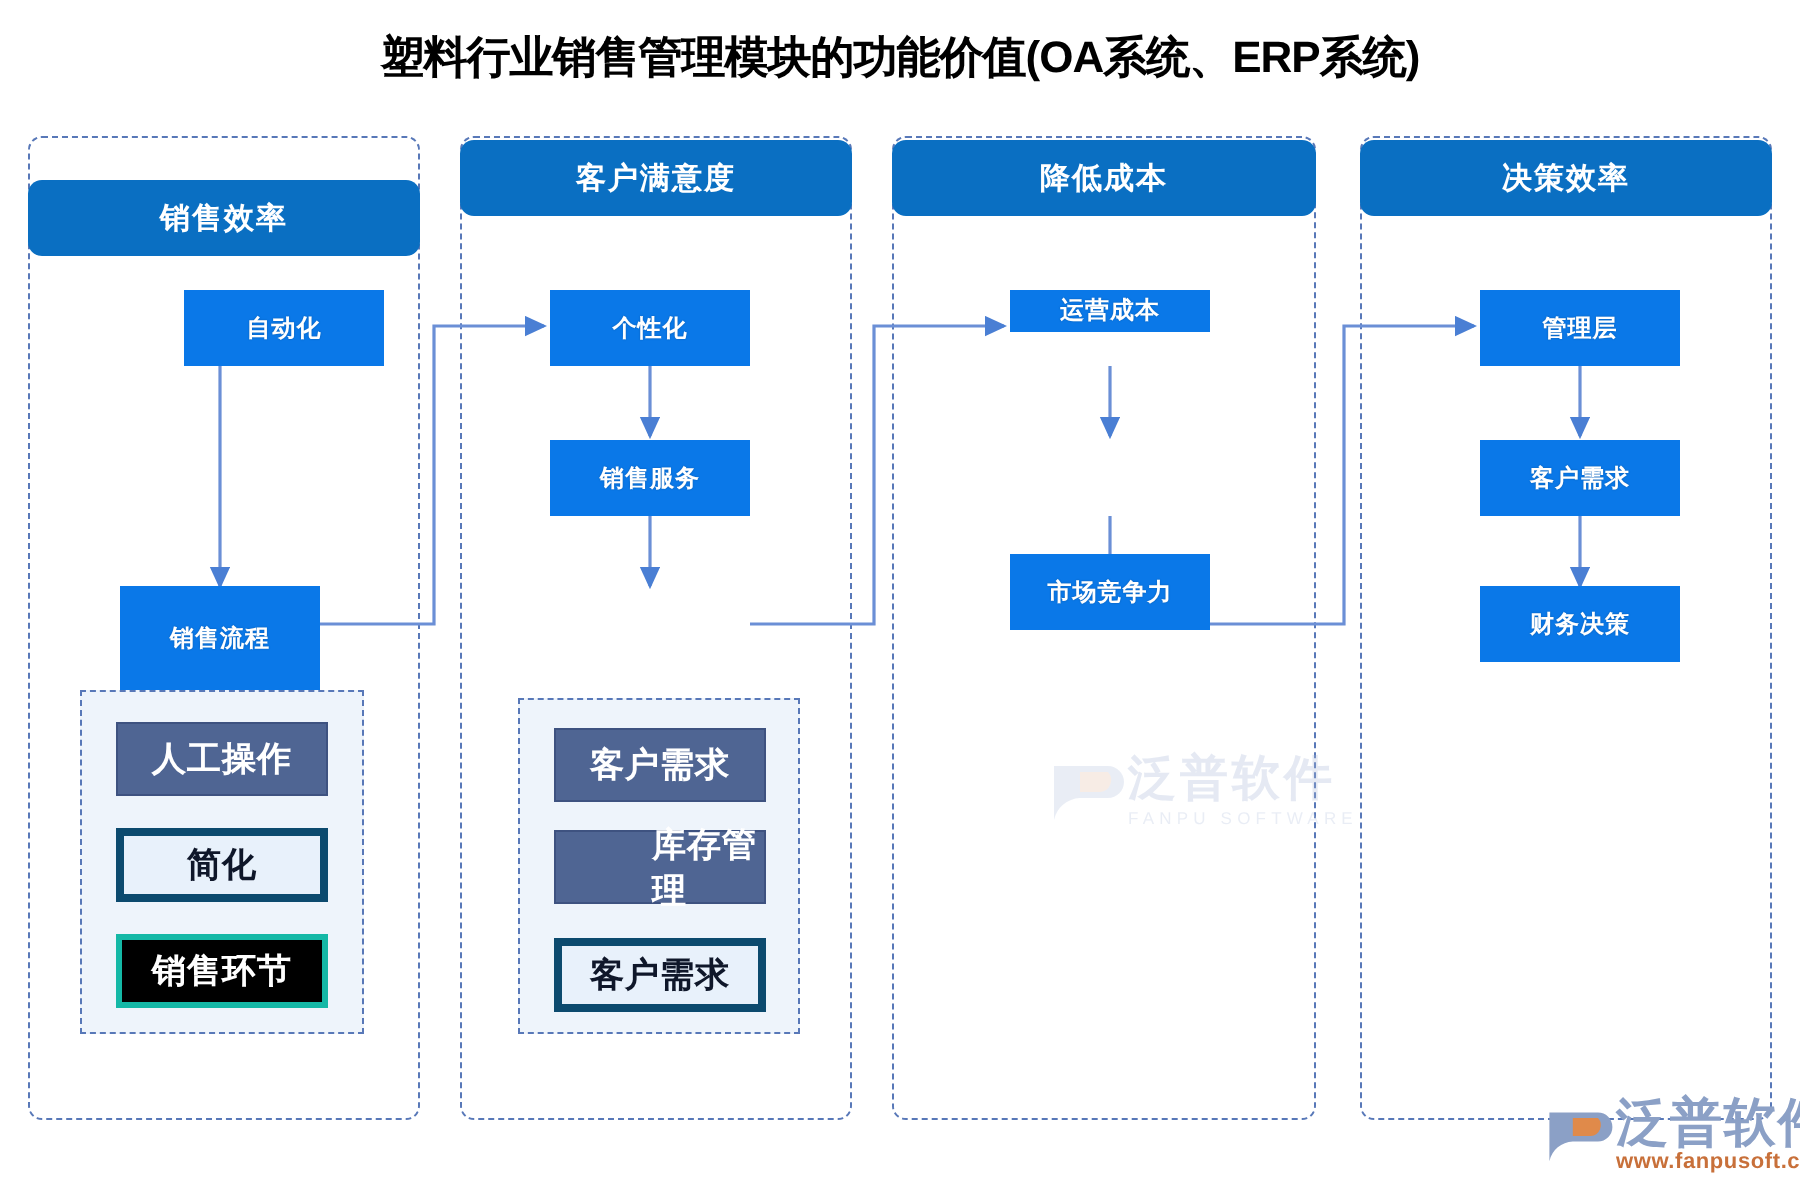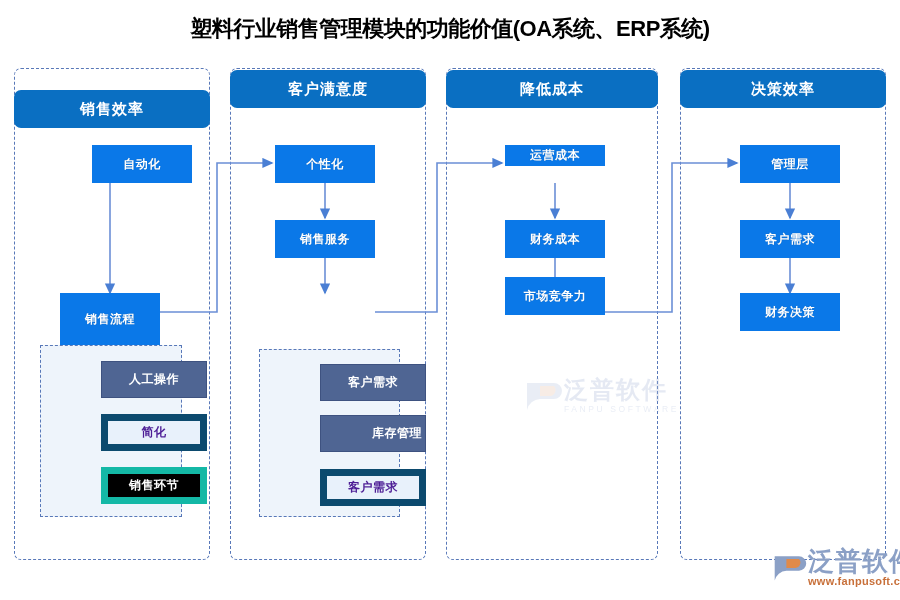--- a/index.html
+++ b/index.html
@@ -55,27 +55,26 @@
 
   
   .sub-panel {
     position: absolute;
     border: 1.5px dashed #5878b8;
     background: #eef4fb;
   }
   .chip {
     position: absolute;
     display: flex; align-items: center; justify-content: center;
-    font-size: 12px; font-weight: bold;
+    font-size: 17px; font-weight: bold;
     letter-spacing: 0.5px;
-    margin-left: 43px;
   }
   .chip.slate { background: #4f6593; color: #ffffff; border: 1px solid #3e5280; }
-  .chip.light { background: #e8f1fb; color: #4c1d95; border: 7px solid #0c4a6e; font-family: Liberation Mono, monospace; }
-  .chip.dark  { background: #000000; color: #ffffff; border: 7px solid #14b8a6; }
+  .chip.light { background: #e8f1fb; color: #0f172a; border: 4px solid #0c4a6e; font-family: Liberation Mono, monospace; }
+  .chip.dark  { background: #000000; color: #ffffff; border: 3px solid #14b8a6; }
 
   
   svg.links { position: absolute; left:0; top:0; width:900px; height:600px; pointer-events:none; }
 
   
   .watermark {
     position: absolute;
     display: flex; align-items: center;
     opacity: .30;
     pointer-events: none;
@@ -134,21 +133,20 @@
     </g>
   </svg>
 
   <div class="node" style="left:72px;  top:145px; width:100px; height:38px;margin-left:20px;">自动化</div>
   <div class="node" style="left:60px;  top:293px; width:100px; height:52px;">销售流程</div>
 
   <div class="node" style="left:275px; top:145px; width:100px; height:38px;">个性化</div>
   <div class="node" style="left:275px; top:220px; width:100px; height:38px;">销售服务</div>
 
   <div class="node" style="left:505px; top:145px; width:100px; height:21px;">运营成本</div>
-  <div class="node" style="left:505px; top:220px; width:100px; height:38px;">财务成本</div>
   <div class="node" style="left:505px; top:277px; width:100px; height:38px;">市场竞争力</div>
 
   <div class="node" style="left:740px; top:145px; width:100px; height:38px;">管理层</div>
   <div class="node" style="left:740px; top:220px; width:100px; height:38px;">客户需求</div>
   <div class="node" style="left:740px; top:293px; width:100px; height:38px;">财务决策</div>
 
   <div class="sub-panel" style="left:40px; top:345px; width:142px; height:172px;"></div>
   <div class="chip slate" style="left:58px; top:361px; width:106px; height:37px;">人工操作</div>
   <div class="chip light" style="left:58px; top:414px; width:106px; height:37px;">简化</div>
   <div class="chip dark" style="left:58px; top:467px; width:106px; height:37px;">销售环节</div>

